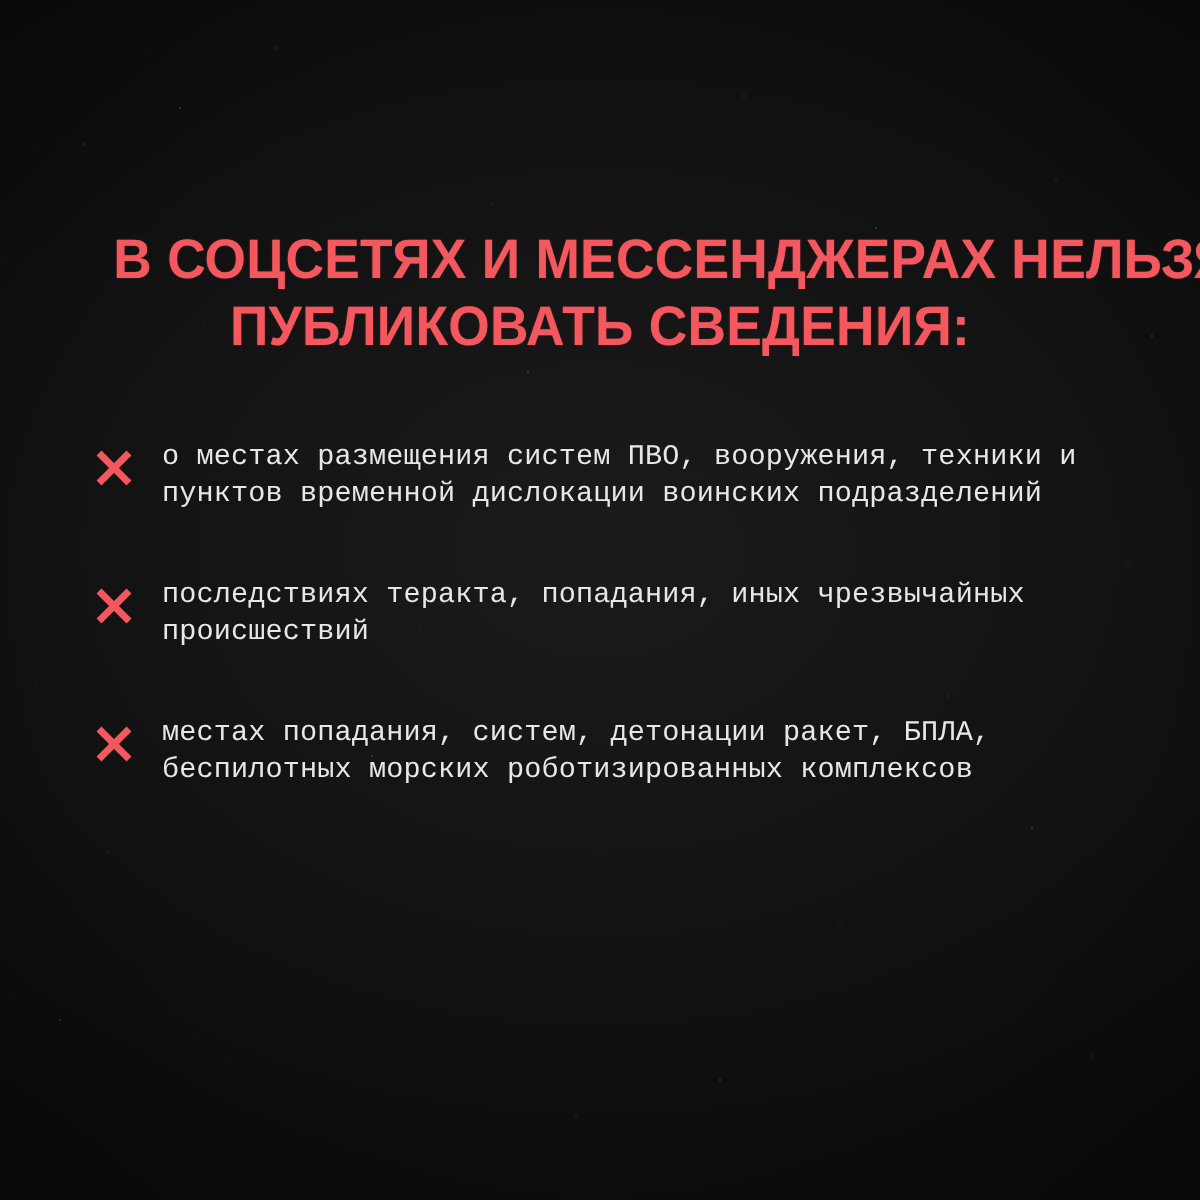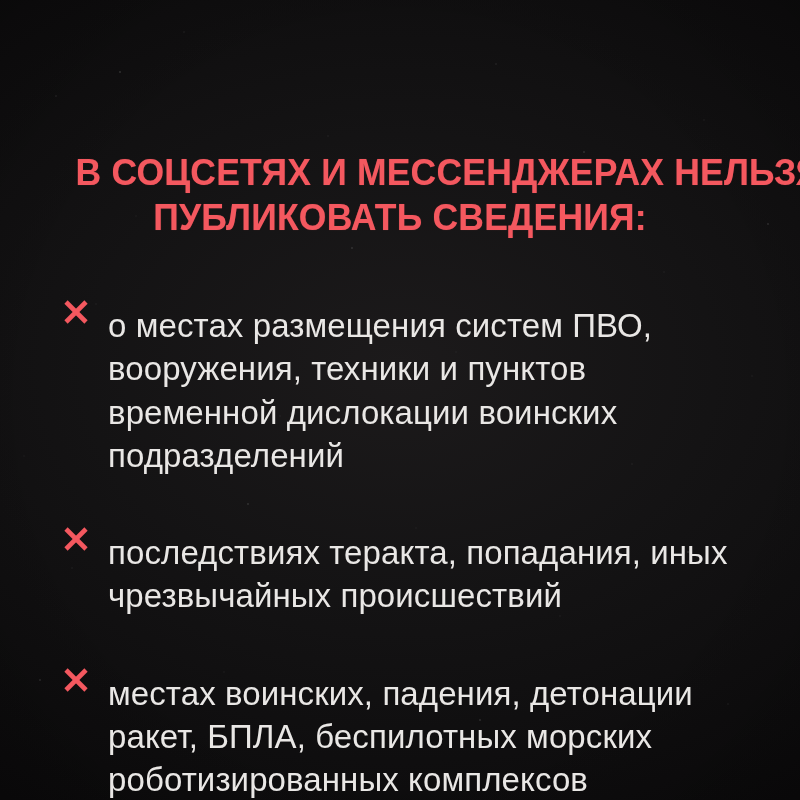--- a/index.html
+++ b/index.html
@@ -120,27 +120,26 @@
     flex: 0 0 auto;
     width: 28px;
     height: 28px;
     margin-right: 18px;
     margin-top: 6px;
   }
   .x-icon svg { display: block; }
 
   .bullet-text {
     color: #e9e7e5;
-    font-family: Liberation Sans, sans-serif;
-    font-size: 33px;
+    font-family: Liberation Mono, monospace;
+    font-size: 19px;
     line-height: 1.31;
     font-weight: 400;
     letter-spacing: .1px;
     max-width: 640px;
-    margin-top: 12px;
   }
 </style>
 </head>
 <body>
 
 <div id="poster">
   <div id="grain"></div>
   <div id="grain2"></div>
   <div id="vignette"></div>
 
@@ -179,18 +178,18 @@
 
       <li class="bullet">
         <span class="x-icon">
           <svg width="28" height="28" viewBox="0 0 28 28" aria-hidden="true">
             <g stroke="#f4585f" stroke-width="4.6" stroke-linecap="butt">
               <line x1="4" y1="4" x2="24" y2="24"></line>
               <line x1="24" y1="4" x2="4" y2="24"></line>
             </g>
           </svg>
         </span>
-        <span class="bullet-text">местах воинских, падения, детонации ракет, БПЛА, беспилотных морских роботизированных комплексов</span>
+        <span class="bullet-text">местах попадания, систем, детонации ракет, БПЛА, беспилотных морских роботизированных комплексов</span>
       </li>
 
     </ul>
   </div>
 </div>
 
 </body></html>

